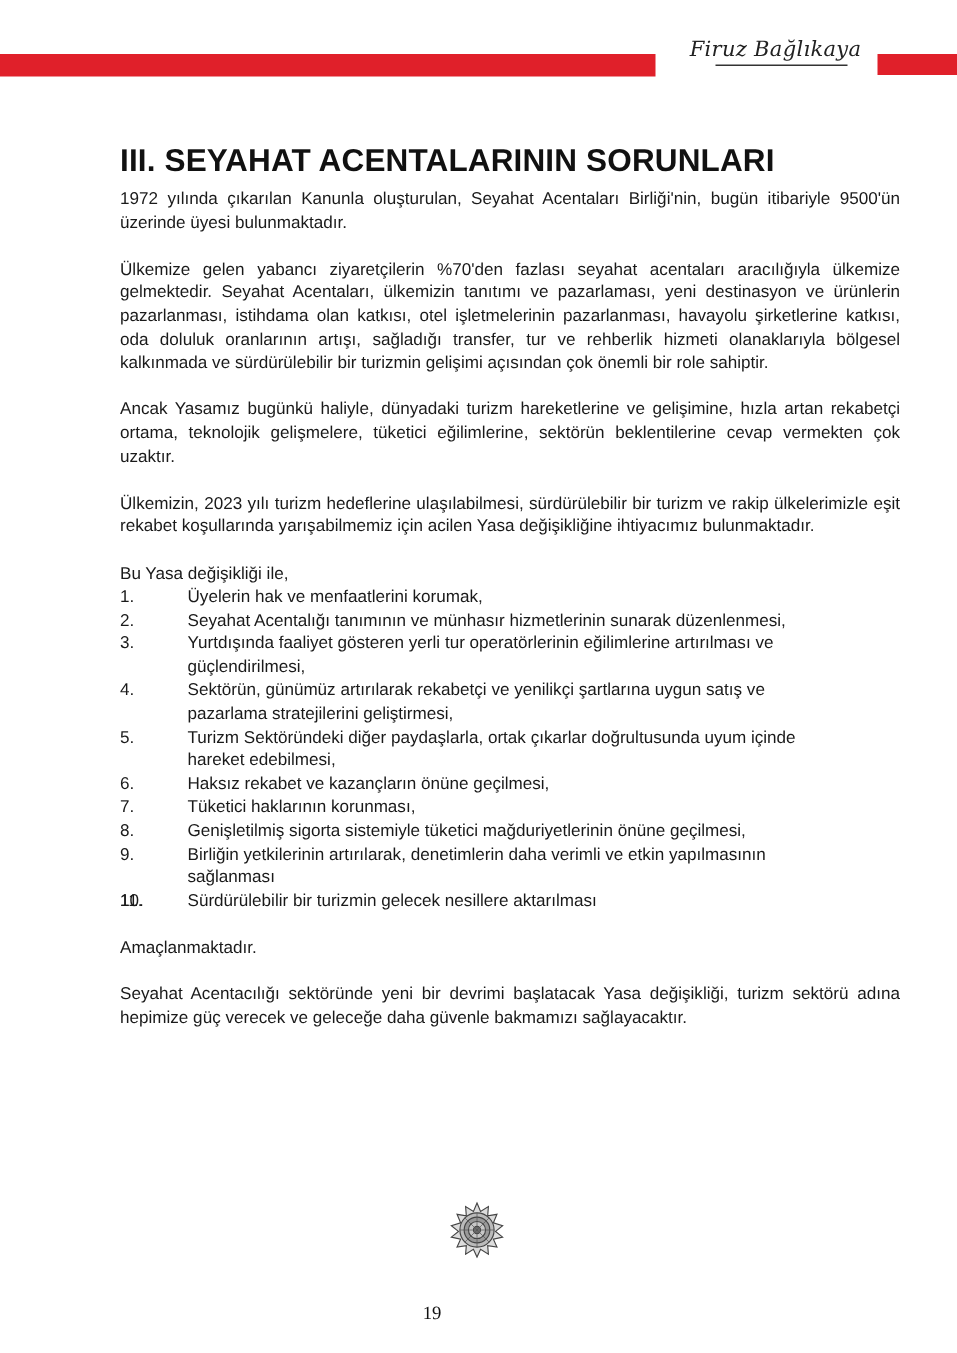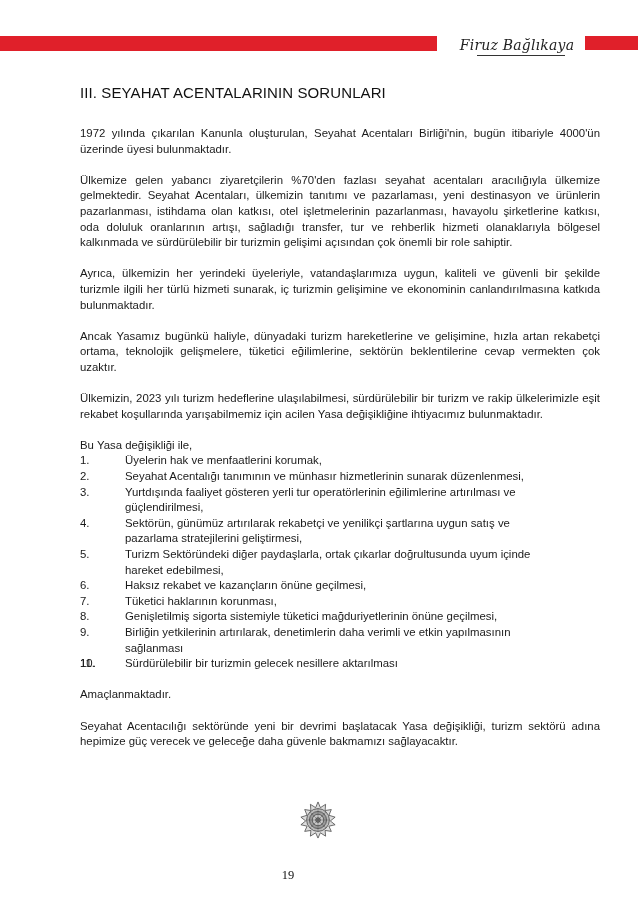--- a/index.html
+++ b/index.html
@@ -1,22 +1,22 @@
 <!DOCTYPE html>
 <html><head>
 <meta charset="utf-8">
 <style>
   html, body { margin: 0; padding: 0; background: #ffffff; }
   body { width: 638px; height: 902px; position: relative; overflow: hidden; font-family: "DejaVu Sans", sans-serif; color: #1a1a1a; }
   .bar-left { position: absolute; left: 0; top: 36px; width: 437px; height: 15px; background: #e0202a; }
   .bar-right { position: absolute; left: 585px; top: 36px; width: 53px; height: 14px; background: #e0202a; }
-  .signature { position: absolute; left: 455px; top: 34px; width: 124px; height: 26px; }
+  .signature { position: absolute; left: 455px; top: 22px; width: 124px; height: 26px; }
   .sig-text { position: absolute; left: 0; top: 0; width: 124px; height: 26px; font-family: "DejaVu Serif", serif; font-style: italic; font-size: 14px; color: #222; letter-spacing: 0.2px; line-height: 22px; text-align: center; white-space: nowrap; }
   .sig-line { position: absolute; left: 22px; right: 14px; top: 21px; height: 1px; background: #333; }
-  .title { position: absolute; left: 80px; top: 84px; font-family: "Liberation Sans", sans-serif; font-weight: normal; font-size: 15px; color: #111; letter-spacing: 0.1px; white-space: nowrap; margin: 0; }
+  .title { position: absolute; left: 80px; top: 96px; font-family: "Liberation Sans", sans-serif; font-weight: bold; font-size: 21px; color: #111; letter-spacing: 0.1px; white-space: nowrap; margin: 0; }
   .content { position: absolute; left: 80px; top: 126px; width: 520px; font-family: "Liberation Sans", sans-serif; font-size: 11.4px; line-height: 15.6px; color: #1a1a1a; }
   .content p { margin: 0 0 15.6px 0; text-align: justify; }
   .content p.tight { margin-bottom: 0; }
   ol.items { list-style: none; margin: 0 0 15.6px 0; padding: 0; }
   ol.items li { position: relative; padding-left: 45px; padding-right: 60px; }
   ol.items li .num { position: absolute; left: 0; top: 0; }
   .ornament { position: absolute; left: 299px; top: 801px; width: 38px; height: 38px; }
   .page-number { position: absolute; left: 0; width: 576px; top: 868px; text-align: center; font-family: "Liberation Serif", serif; font-size: 12.5px; color: #111; }
 </style>
 </head>
@@ -25,23 +25,22 @@
 <div class="bar-left"></div>
 <div class="signature">
   <div class="sig-text">Firuz Bağlıkaya</div>
   <div class="sig-line"></div>
 </div>
 <div class="bar-right"></div>
 
 <h1 class="title">III. SEYAHAT ACENTALARININ SORUNLARI</h1>
 
 <div class="content">
-  <p>1972 yılında çıkarılan Kanunla oluşturulan, Seyahat Acentaları Birliği'nin, bugün itibariyle 4000'ün üzerinde üyesi bulunmaktadır.</p>
+  <p>1972 yılında çıkarılan Kanunla oluşturulan, Seyahat Acentaları Birliği'nin, bugün itibariyle 9500'ün üzerinde üyesi bulunmaktadır.</p>
   <p>Ülkemize gelen yabancı ziyaretçilerin %70'den fazlası seyahat acentaları aracılığıyla ülkemize gelmektedir. Seyahat Acentaları, ülkemizin tanıtımı ve pazarlaması, yeni destinasyon ve ürünlerin pazarlanması, istihdama olan katkısı, otel işletmelerinin pazarlanması, havayolu şirketlerine katkısı, oda doluluk oranlarının artışı, sağladığı transfer, tur ve rehberlik hizmeti olanaklarıyla bölgesel kalkınmada ve sürdürülebilir bir turizmin gelişimi açısından çok önemli bir role sahiptir.</p>
-  <p>Ayrıca, ülkemizin her yerindeki üyeleriyle, vatandaşlarımıza uygun, kaliteli ve güvenli bir şekilde turizmle ilgili her türlü hizmeti sunarak, iç turizmin gelişimine ve ekonominin canlandırılmasına katkıda bulunmaktadır.</p>
   <p>Ancak Yasamız bugünkü haliyle, dünyadaki turizm hareketlerine ve gelişimine, hızla artan rekabetçi ortama, teknolojik gelişmelere, tüketici eğilimlerine, sektörün beklentilerine cevap vermekten çok uzaktır.</p>
   <p>Ülkemizin, 2023 yılı turizm hedeflerine ulaşılabilmesi, sürdürülebilir bir turizm ve rakip ülkelerimizle eşit rekabet koşullarında yarışabilmemiz için acilen Yasa değişikliğine ihtiyacımız bulunmaktadır.</p>
   <p class="tight">Bu Yasa değişikliği ile,</p>
   <ol class="items">
     <li><span class="num">1.</span><span>Üyelerin hak ve menfaatlerini korumak,</span></li>
     <li><span class="num">2.</span><span>Seyahat Acentalığı tanımının ve münhasır hizmetlerinin sunarak düzenlenmesi,</span></li>
     <li><span class="num">3.</span><span>Yurtdışında faaliyet gösteren yerli tur operatörlerinin eğilimlerine artırılması ve güçlendirilmesi,</span></li>
     <li><span class="num">4.</span><span>Sektörün, günümüz artırılarak rekabetçi ve yenilikçi şartlarına uygun satış ve pazarlama stratejilerini geliştirmesi,</span></li>
     <li><span class="num">5.</span><span>Turizm Sektöründeki diğer paydaşlarla, ortak çıkarlar doğrultusunda uyum içinde hareket edebilmesi,</span></li>
     <li><span class="num">6.</span><span>Haksız rekabet ve kazançların önüne geçilmesi,</span></li>

